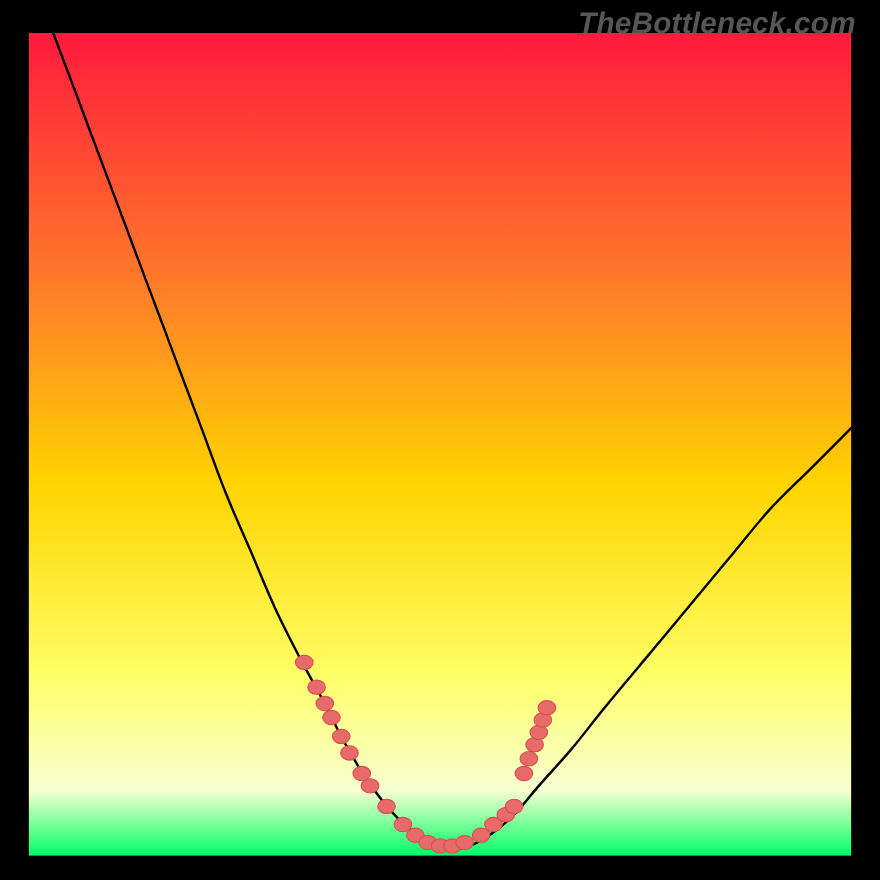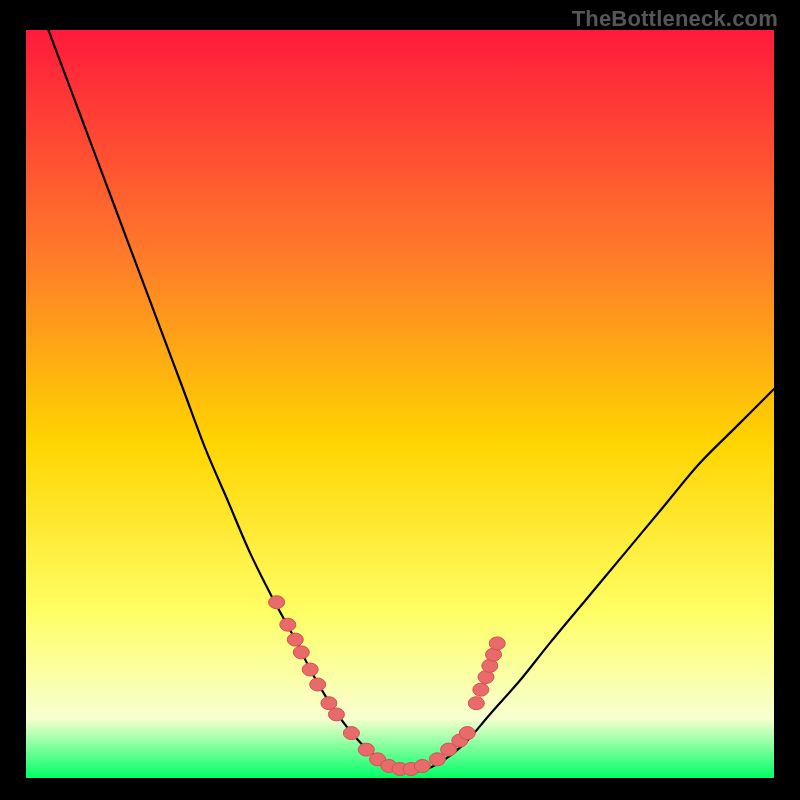--- a/index.html
+++ b/index.html
@@ -23,24 +23,25 @@
     left: 0;
     top: 0;
     width: 748px;
     height: 748px;
   }
   .watermark {
     position: absolute;
     top: 6px;
     right: 22px;
     font-family: Arial, Helvetica, sans-serif;
-    font-size: 22px;
+    font-size: 27px;
     font-weight: 600;
     color: #565656;
     letter-spacing: 0.2px;
+    font-style: italic;
   }
 </style>
 </head>
 <body>
 
 <div class="frame">
   <svg class="plot" viewBox="0 0 748 748" preserveAspectRatio="none">
     <defs>
       <linearGradient id="bg-grad" x1="0" y1="0" x2="0" y2="1">
         <stop id="g0" offset="0%" stop-color="#ff1a3c"></stop>

